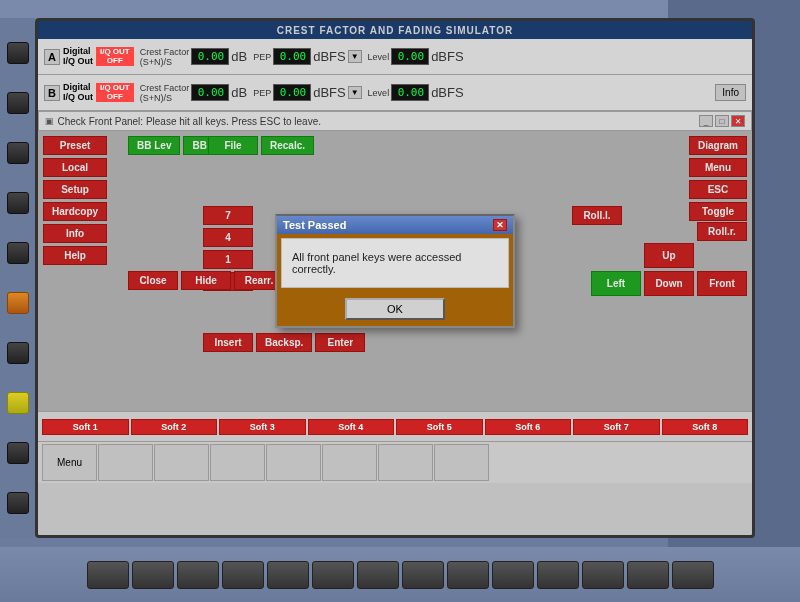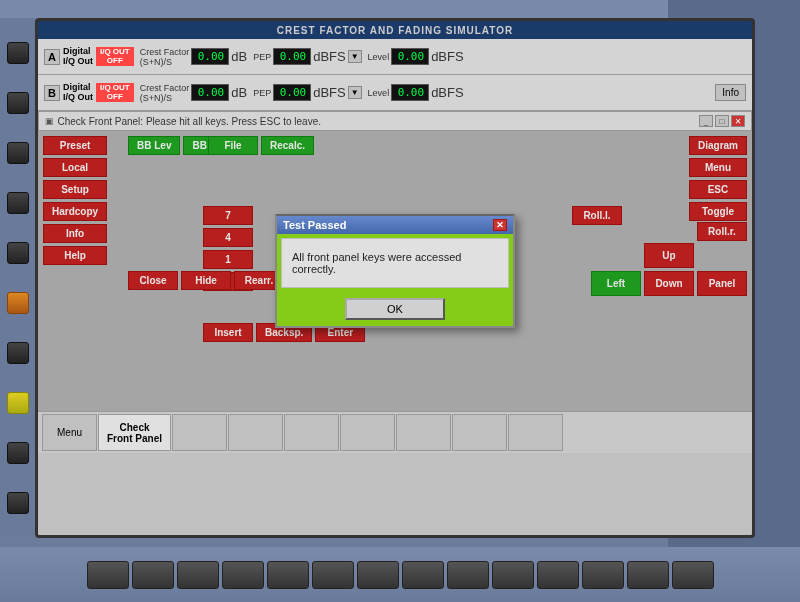--- a/index.html
+++ b/index.html
@@ -254,21 +254,21 @@
       width: 100%;
       height: 100%;
       background: rgba(0,0,0,0.1);
       display: flex;
       align-items: center;
       justify-content: center;
       z-index: 100;
     }
 
     .modal-dialog {
-      background: #84cc16;
+      background: #a16207;
       border: 2px solid #888;
       border-top: 2px solid #666;
       width: 240px;
       box-shadow: 4px 4px 8px rgba(0,0,0,0.4);
     }
 
     .modal-titlebar {
       background: linear-gradient(180deg, #6688cc, #4466aa);
       color: white;
       padding: 3px 6px;
@@ -510,35 +510,35 @@
           <button class="btn-red" style="width:30px;">0</button>
         </div>
 
         <div style="position:absolute; right:130px; top:75px; display:flex; gap:3px;">
           <button class="btn-red">Roll.l.</button>
         </div>
         <div style="position:absolute; right:5px; top:91px; display:flex; gap:3px;margin-left:32px;">
           <button class="btn-red">Roll.r.</button>
         </div>
 
-        <div style="position:absolute; left:165px; top:192px; display:flex; gap:3px;">
+        <div style="position:absolute; left:165px; top:202px; display:flex; gap:3px;">
           <button class="btn-red">Insert</button>
           <button class="btn-red">Backsp.</button>
           <button class="btn-red">Enter</button>
         </div>
 
         <div style="position:absolute; right:5px; top:112px; display:grid; grid-template-columns: 50px 50px 50px; grid-template-rows: 25px 25px; gap:3px;">
 
           <div></div>
           <button class="btn-red">Up</button>
           <div></div>
 
           <button class="btn-green">Left</button>
           <button class="btn-red">Down</button>
-          <button class="btn-red">Panel</button>
+          <button class="btn-red">Front</button>
         </div>
 
         <div style="position:absolute; left:90px; top:140px; display:flex; gap:3px;">
           <button class="btn-red">Close</button>
           <button class="btn-red">Hide</button>
           <button class="btn-red">Rearr.</button>
           <button class="btn-red">WinBar</button>
         </div>
 
         <div class="modal-overlay">
@@ -551,24 +551,33 @@
               <span>All front panel keys were accessed correctly.</span>
             </div>
             <div class="modal-footer">
               <button class="modal-ok-btn">OK</button>
             </div>
           </div>
         </div>
 
       </div>
 
+      <div class="softkey-bar">
+        <button class="soft-key">Soft 1</button>
+        <button class="soft-key">Soft 2</button>
+        <button class="soft-key">Soft 3</button>
+        <button class="soft-key">Soft 4</button>
+        <button class="soft-key">Soft 5</button>
+        <button class="soft-key">Soft 6</button>
+        <button class="soft-key">Soft 7</button>
+        <button class="soft-key">Soft 8</button>
+      </div>
 
       <div class="menu-bar">
         <div class="menu-key">Menu</div>
-        <div class="menu-key active">Check<br>Front Panel</div>
         <div class="menu-key"></div>
         <div class="menu-key"></div>
         <div class="menu-key"></div>
         <div class="menu-key"></div>
         <div class="menu-key"></div>
         <div class="menu-key"></div>
         <div class="menu-key"></div>
       </div>
 
     </div>

